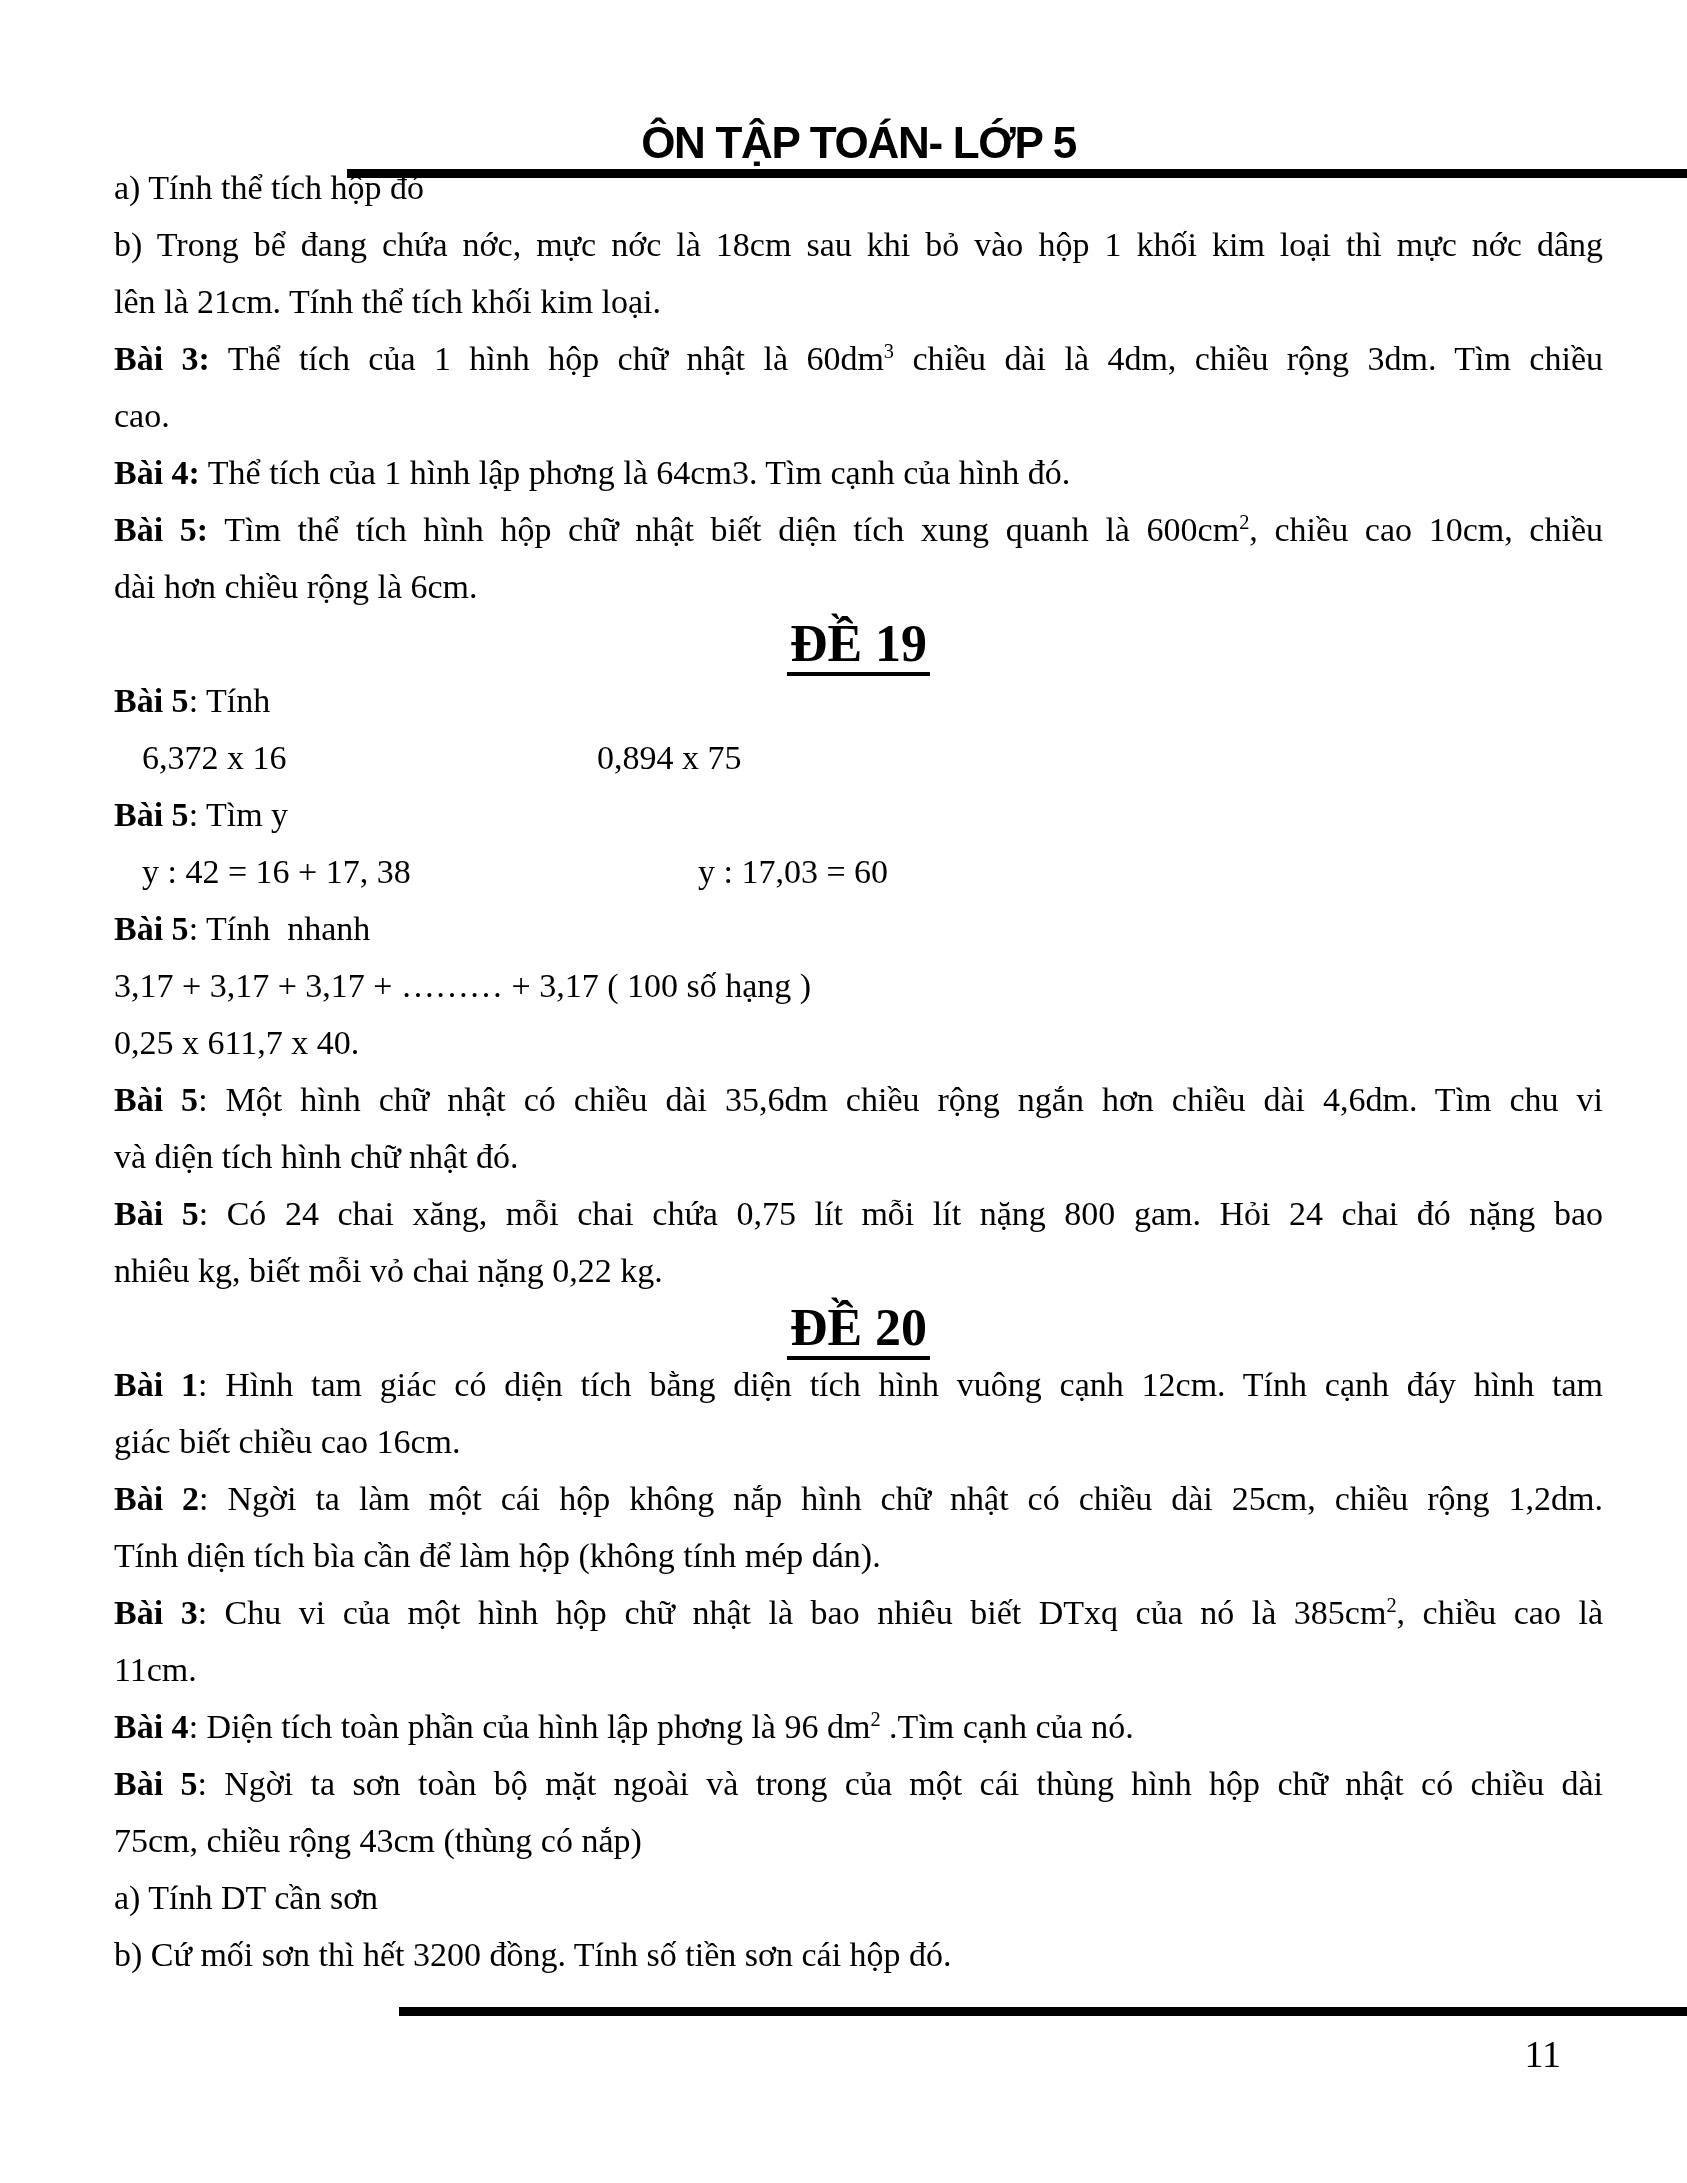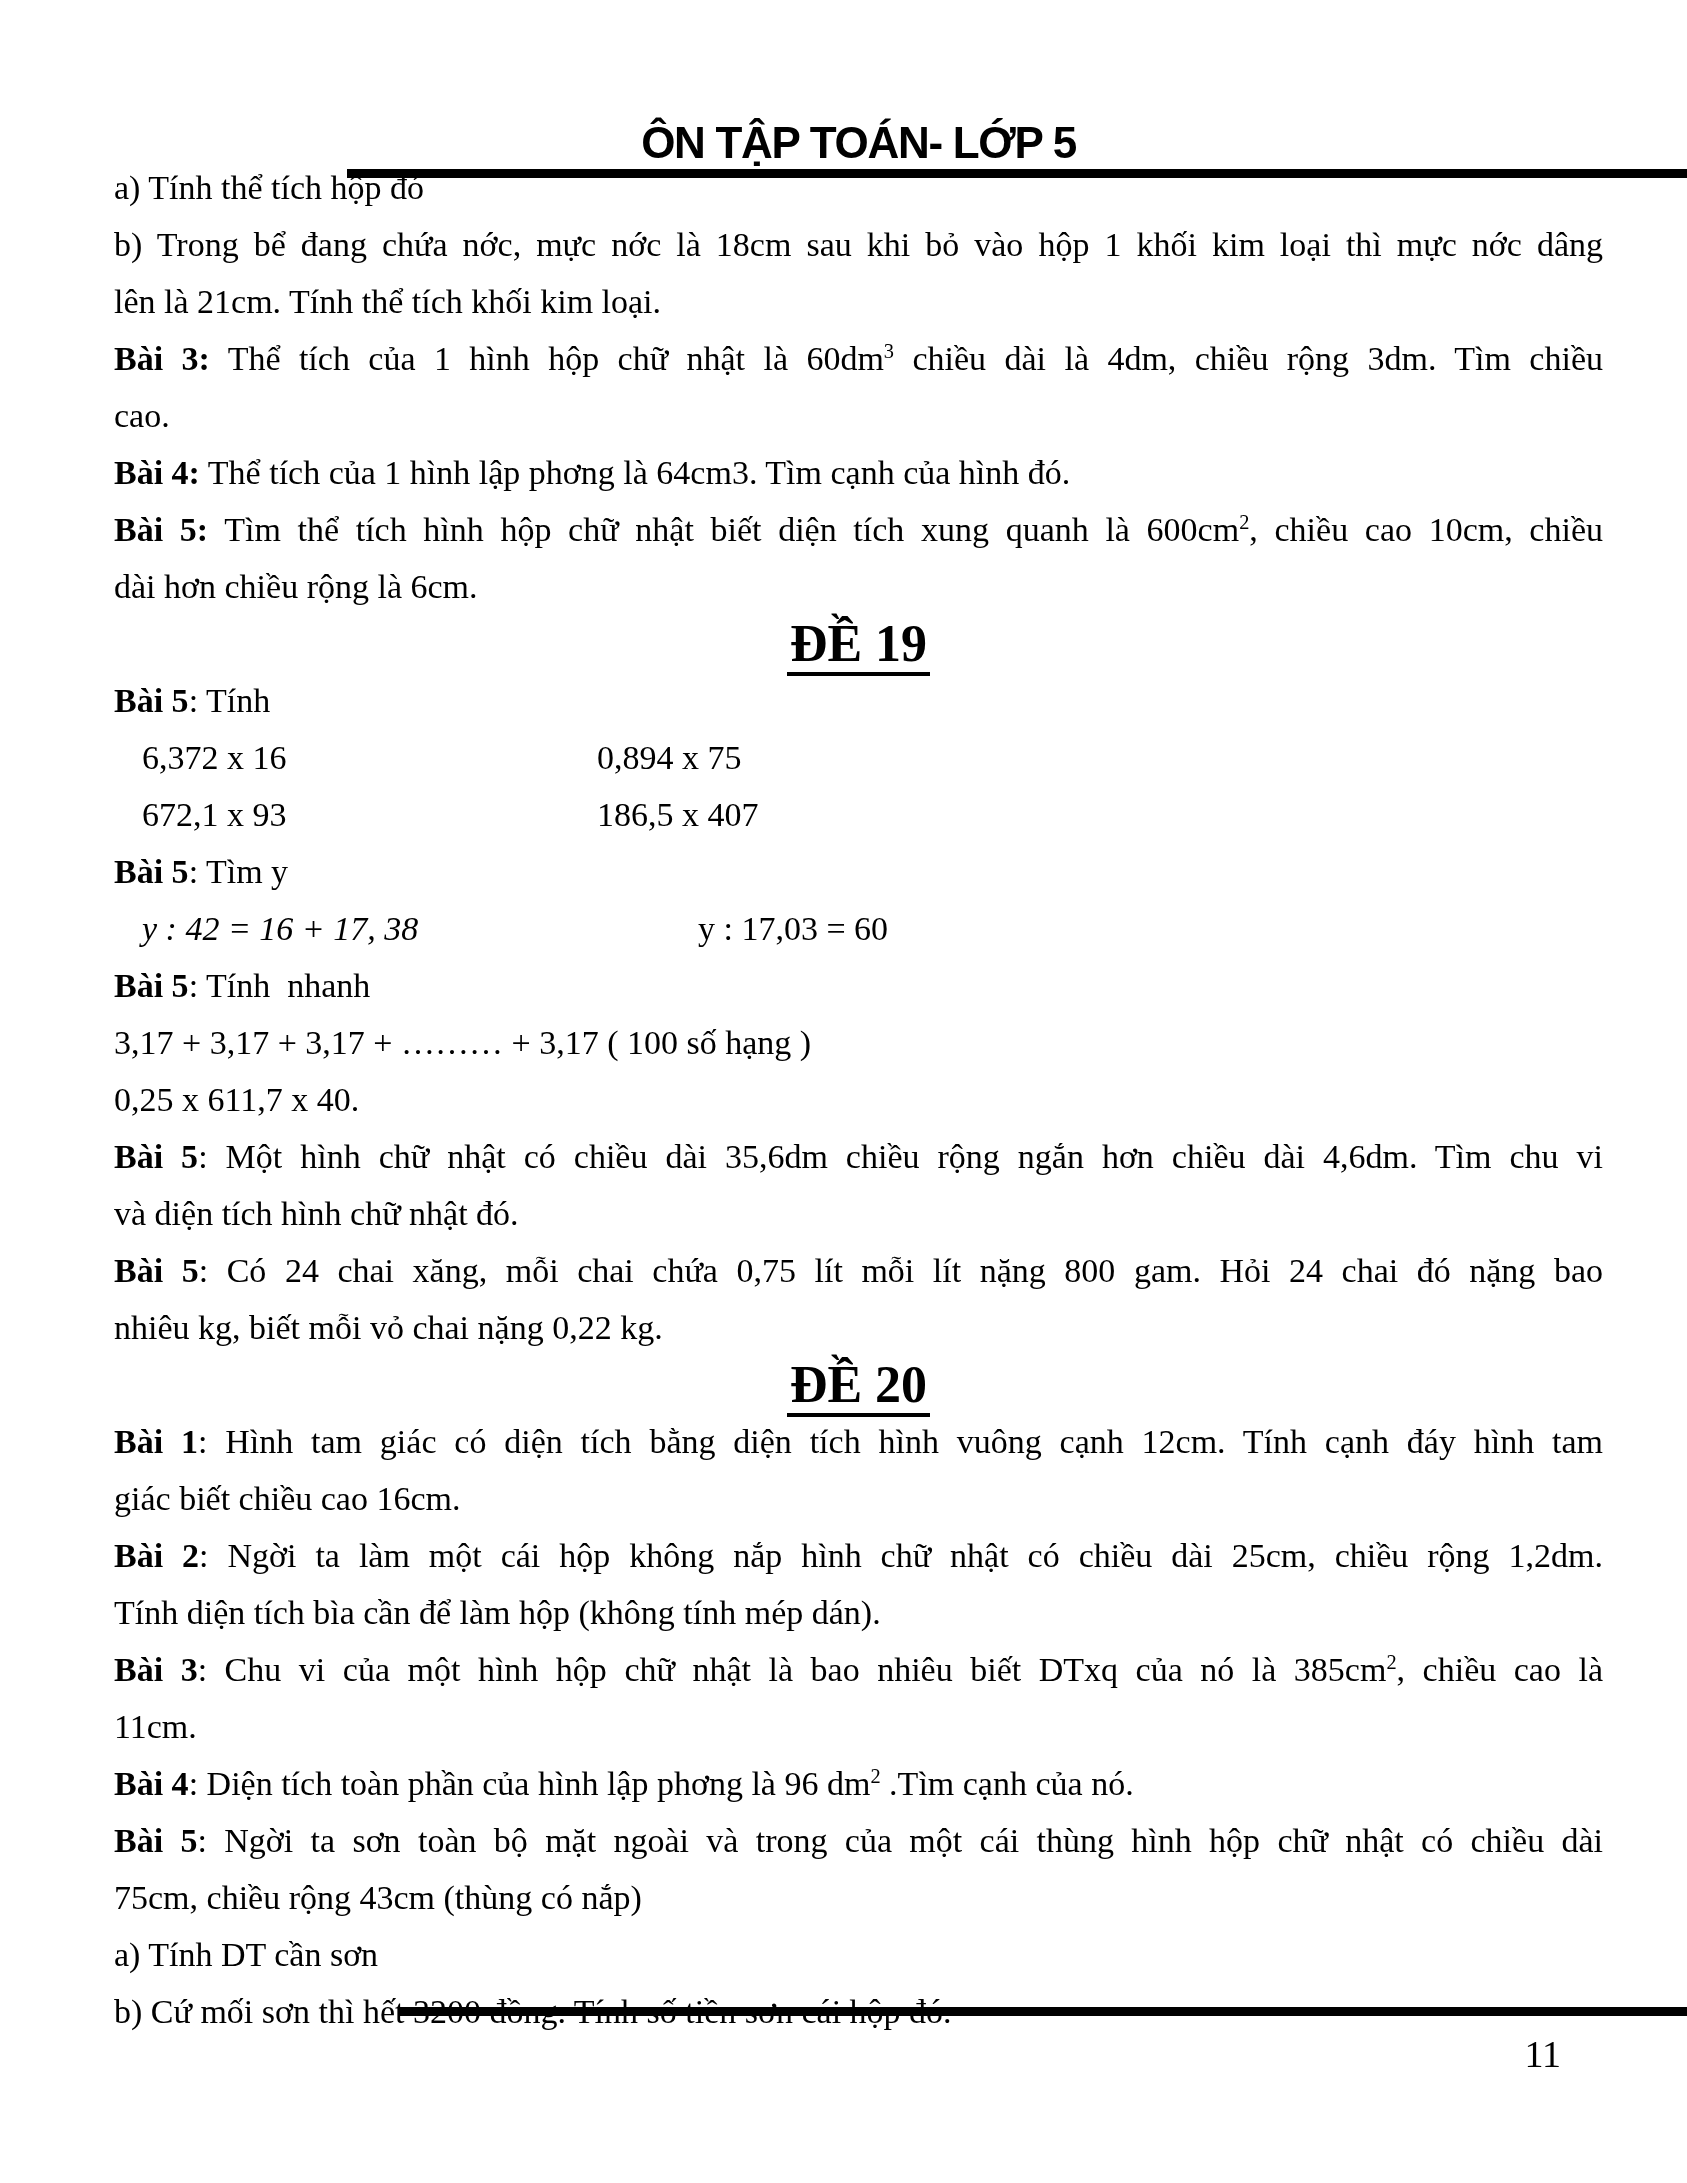--- a/index.html
+++ b/index.html
@@ -69,27 +69,23 @@
       <div class="line">cao.</div>
       <div class="line"><b>Bài 4:</b> Thể tích của 1 hình lập phơng là 64cm3. Tìm cạnh của hình đó.</div>
       <div class="line just"><b>Bài 5:</b> Tìm thể tích hình hộp chữ nhật biết diện tích xung quanh là 600cm<sup>2</sup>, chiều cao 10cm, chiều</div>
       <div class="line">dài hơn chiều rộng là 6cm.</div>
       <div class="line heading"><span>ĐỀ 19</span></div>
       <div class="line"><b>Bài 5</b>: Tính</div>
       <div class="line cols">
         <span class="c1" style="width: 455px;">6,372 x 16</span>
         <span>0,894 x 75</span>
       </div>
-      <div class="line cols">
-        <span class="c1" style="width: 455px;">672,1 x 93</span>
-        <span>186,5 x 407</span>
-      </div>
       <div class="line"><b>Bài 5</b>: Tìm y</div>
       <div class="line cols">
-        <span class="c1" style="width: 556px; font-style: italic;">y : 42 = 16 + 17, 38</span>
+        <span class="c1" style="width: 556px;">y : 42 = 16 + 17, 38</span>
         <span>y : 17,03 = 60</span>
       </div>
       <div class="line"><b>Bài 5</b>: Tính&nbsp; nhanh</div>
       <div class="line">3,17 + 3,17 + 3,17 + ……… + 3,17 ( 100 số hạng )</div>
       <div class="line">0,25 x 611,7 x 40.</div>
       <div class="line just"><b>Bài 5</b>: Một hình chữ nhật có chiều dài 35,6dm chiều rộng ngắn hơn chiều dài 4,6dm. Tìm chu vi</div>
       <div class="line">và diện tích hình chữ nhật đó.</div>
       <div class="line just"><b>Bài 5</b>: Có 24 chai xăng, mỗi chai chứa 0,75 lít mỗi lít nặng 800 gam. Hỏi 24 chai đó nặng bao</div>
       <div class="line">nhiêu kg, biết mỗi vỏ chai nặng 0,22 kg.</div>
       <div class="line heading"><span>ĐỀ 20</span></div>

